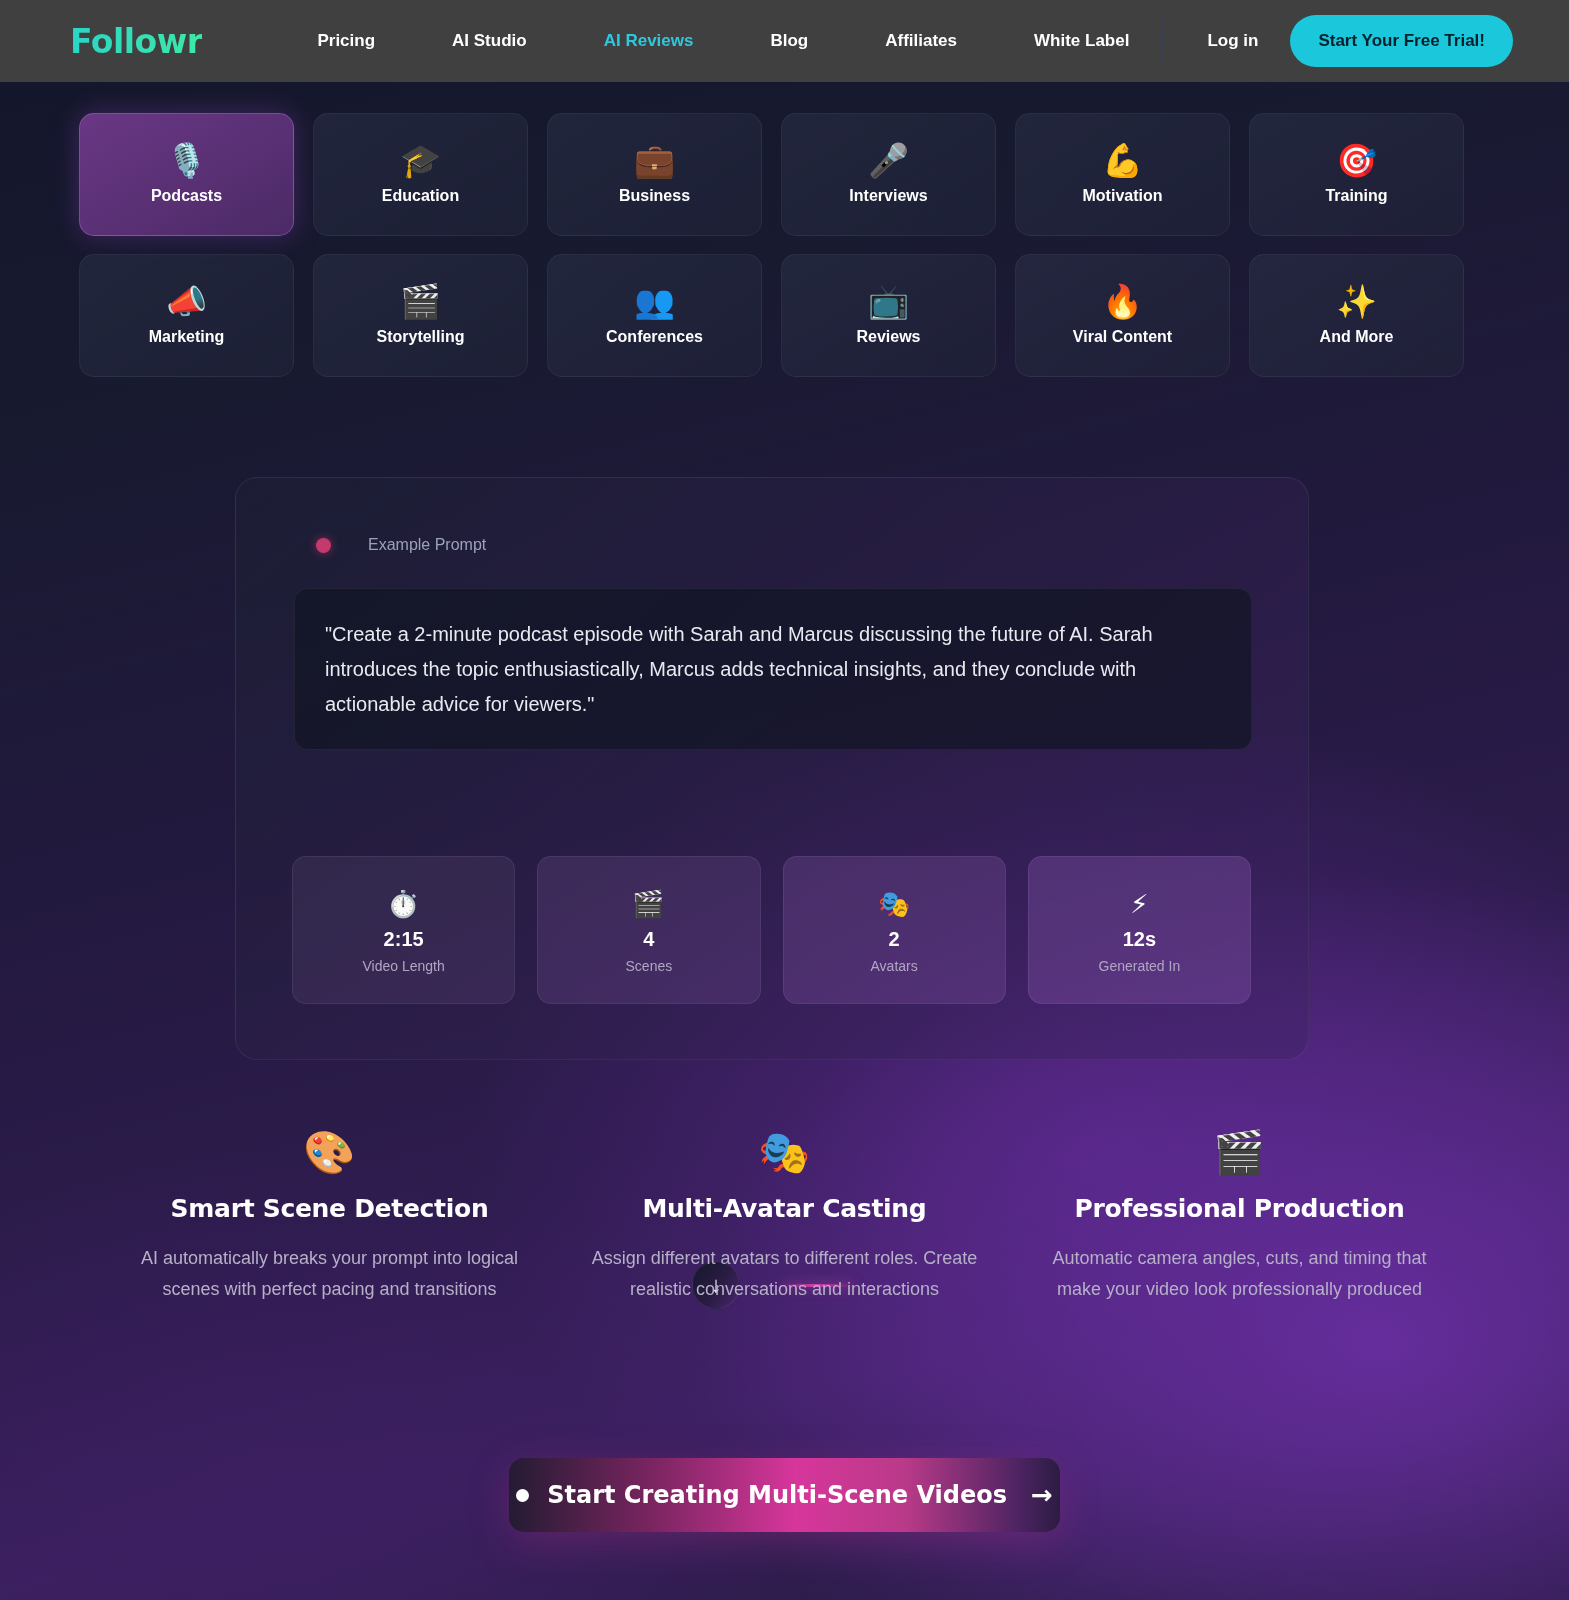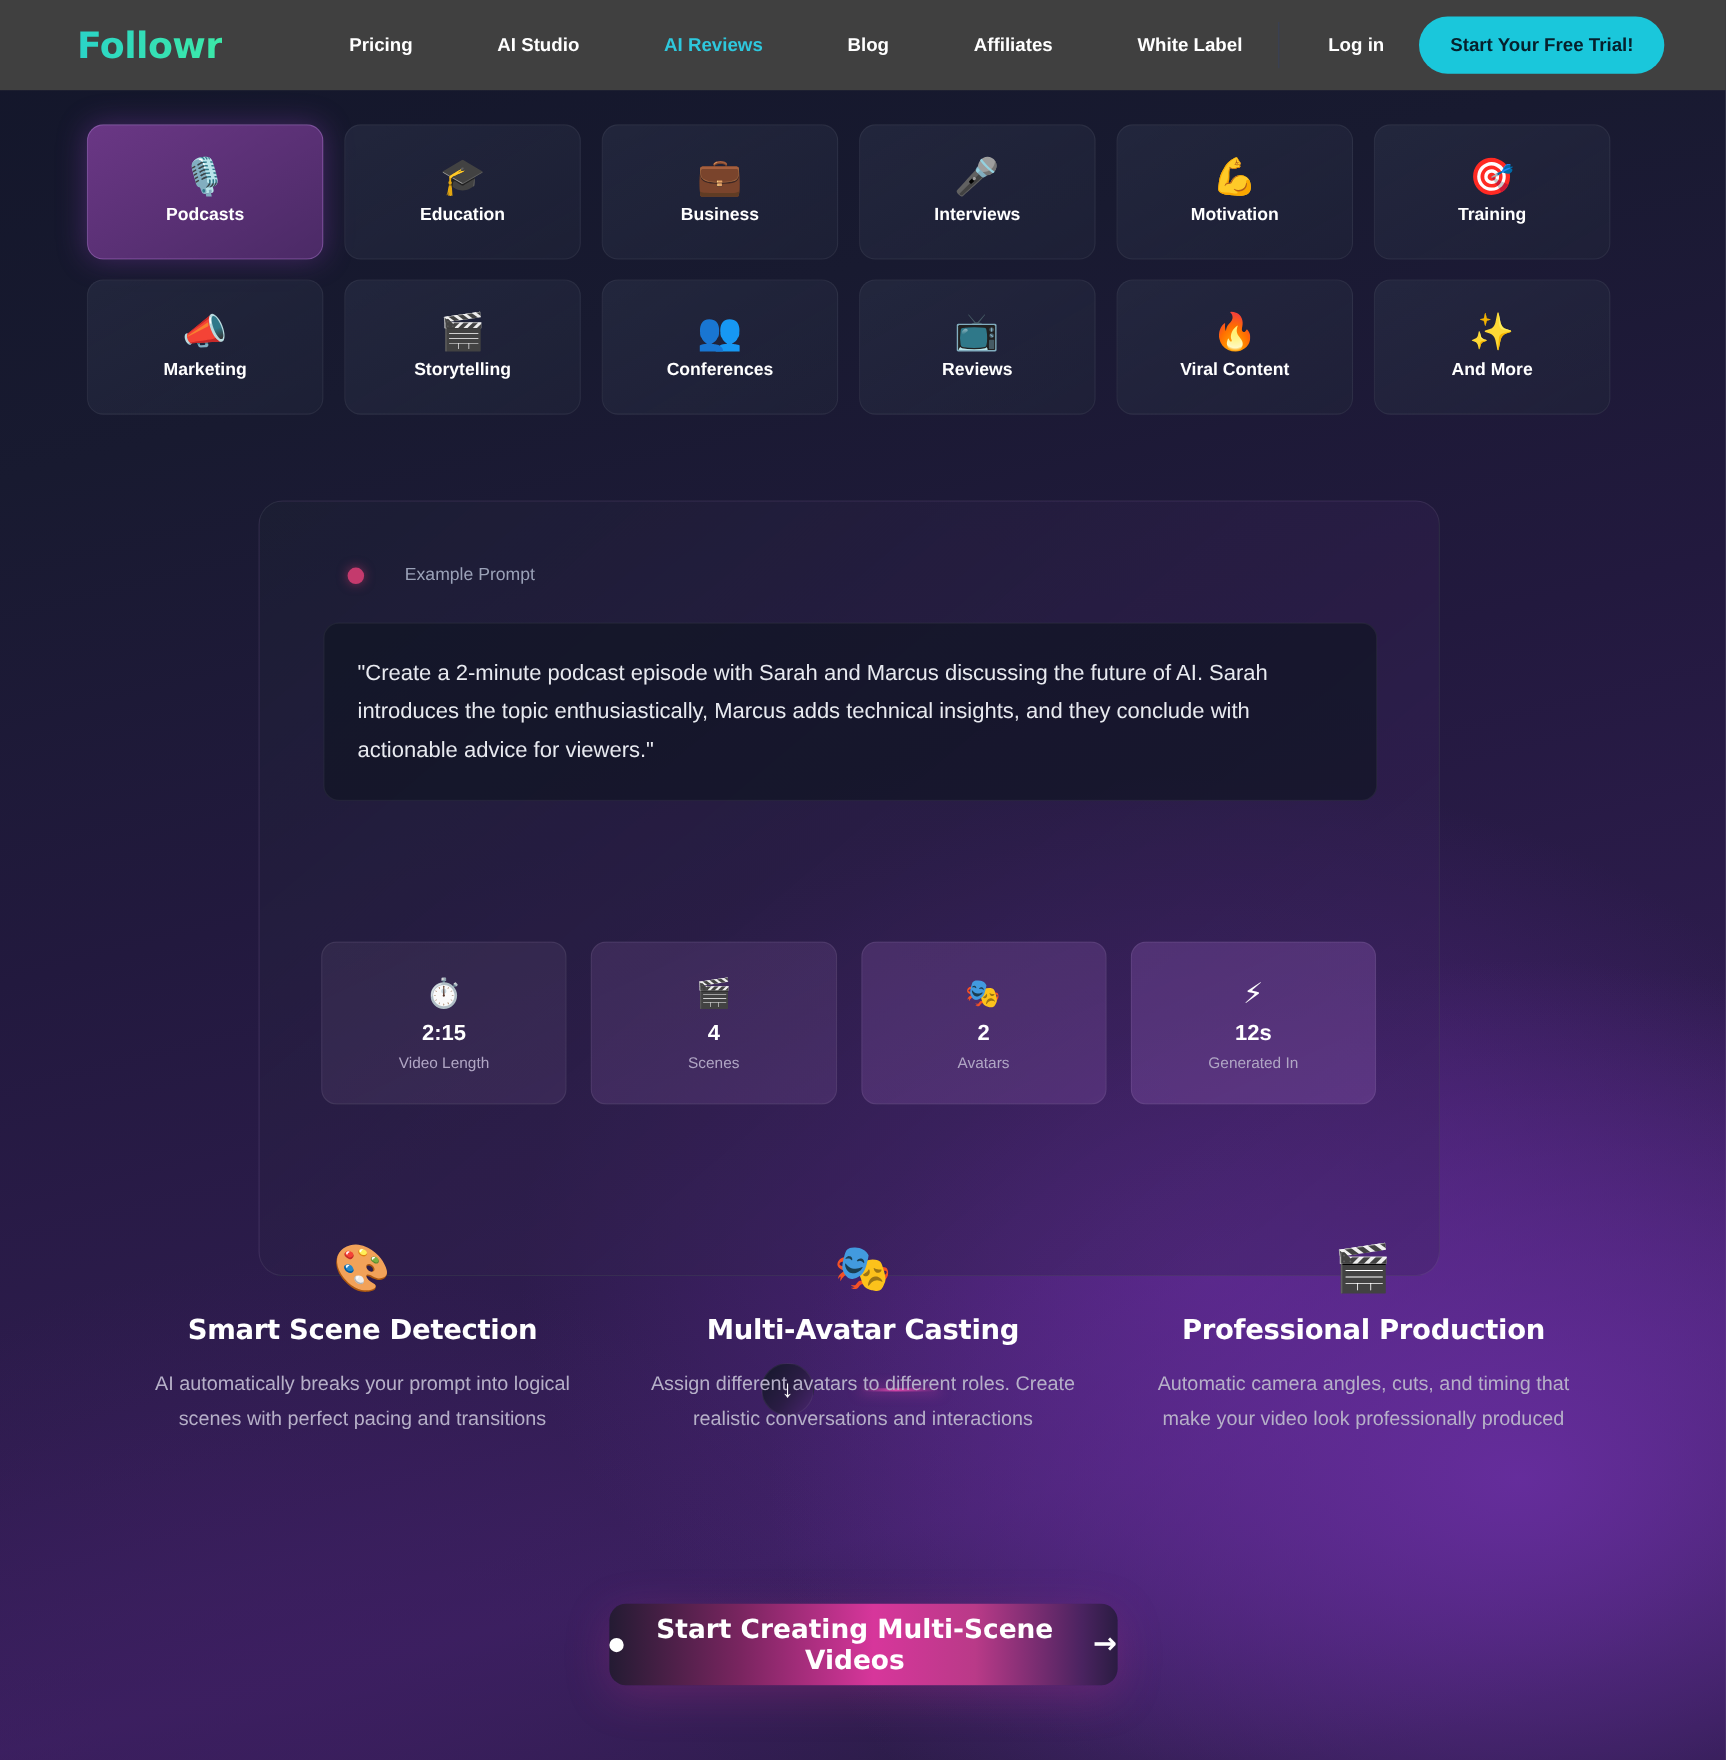--- a/index.html
+++ b/index.html
@@ -110,22 +110,22 @@
     font-size: 33px; line-height: 1;
     font-family: "DejaVu Sans", sans-serif;
   }
   .cat-label {
     font-size: 16px; font-weight: 700; color: #ffffff;
   }
 
   
   .demo-panel {
     position: absolute;
-    top: 455px; left: 235px;
-    width: 1074px; height: 705px;
+    top: 477px; left: 235px;
+    width: 1074px; height: 583px;
     border-radius: 22px;
     background: linear-gradient(140deg, rgba(28,32,52,0.62) 0%, rgba(46,32,74,0.50) 48%, rgba(63,36,100,0.42) 100%);
     border: 1px solid rgba(255,255,255,0.07);
   }
   .prompt-head {
     position: absolute; top: 58px; left: 80px;
     display: flex; align-items: center;
   }
   .prompt-dot {
     width: 15px; height: 15px; border-radius: 50%;
@@ -217,21 +217,21 @@
     padding: 0 14px;
   }
 
   
   .cta-wrap {
     position: absolute;
     top: 1458px; left: 0; width: 1569px;
     display: flex; justify-content: center;
   }
   .cta-btn {
-    width: 462px; height: 74px;
+    width: 551px; height: 74px;
     border: none; border-radius: 15px;
     background: linear-gradient(90deg, #241b33 0%, #7a2560 26%, #d7369b 52%, #b93a88 72%, #4a2360 93%, #2b1c42 100%);
     color: #ffffff;
     font-size: 24px; font-weight: 800;
     font-family: "DejaVu Sans", sans-serif;
     display: flex; align-items: center; justify-content: center;
     gap: 18px;
     cursor: pointer;
     box-shadow: 0 10px 40px rgba(190,50,140,0.28);
   }

